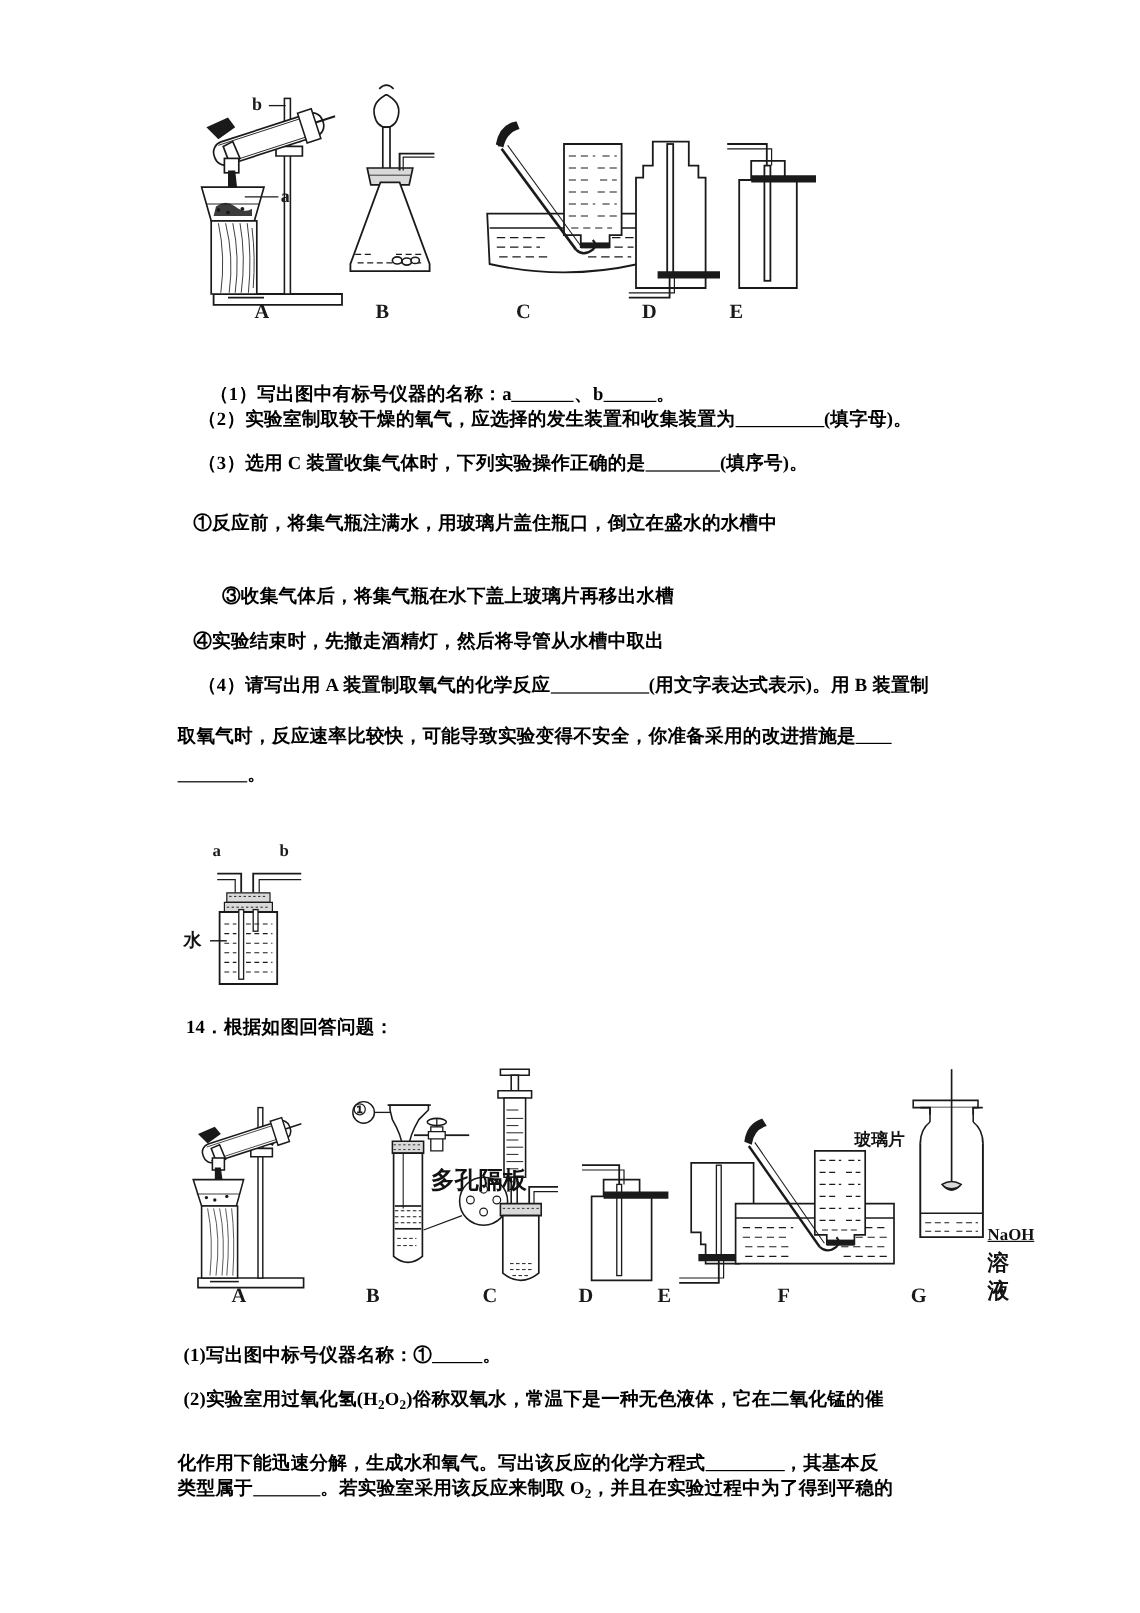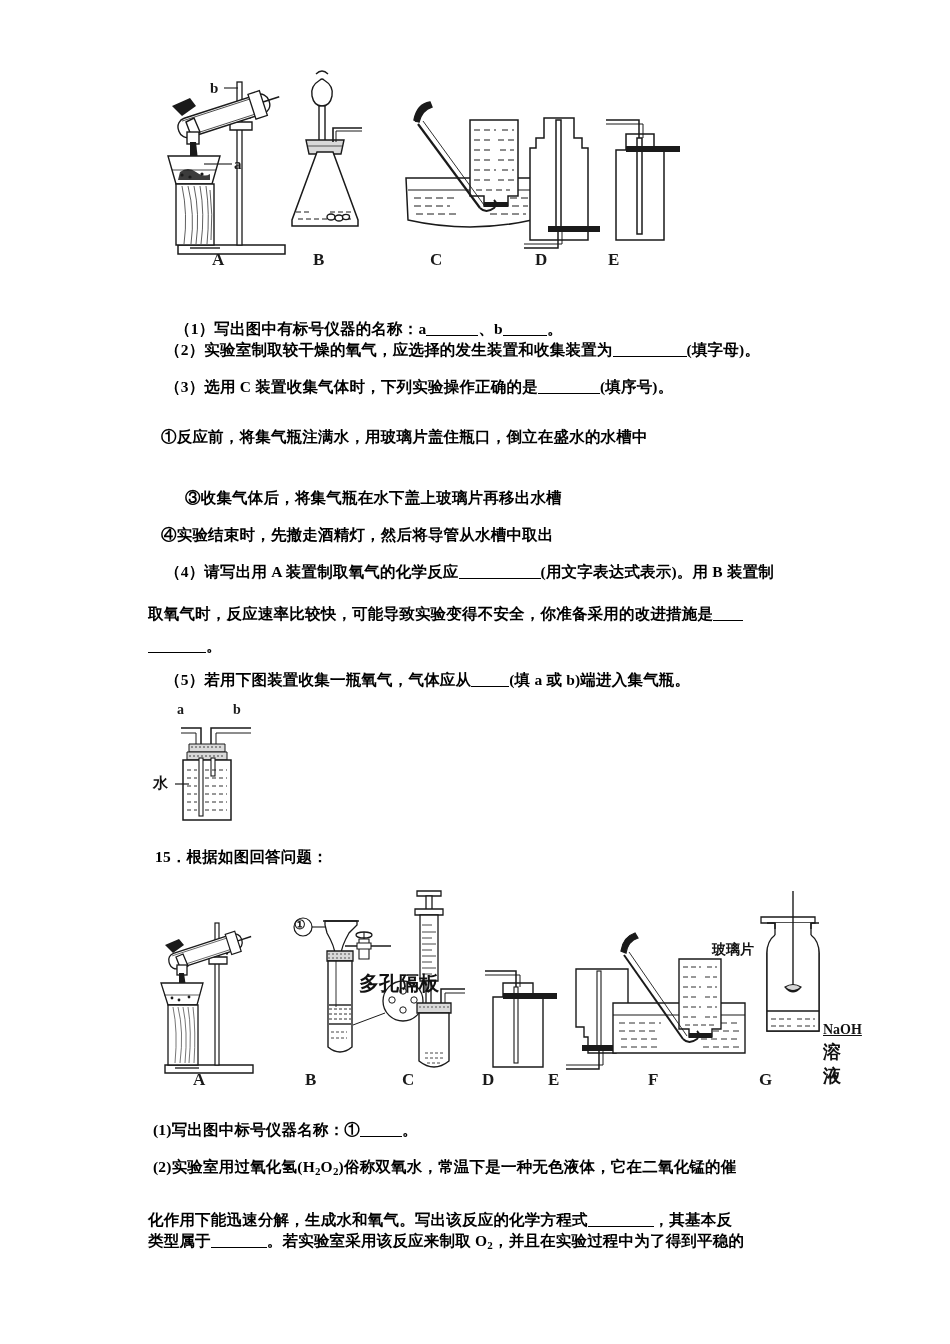--- a/index.html
+++ b/index.html
@@ -225,23 +225,20 @@
   </div>
 
   <div class="qtext" style="left:148px; top:606px;">
     <span>取氧气时，反应速率比较快，可能导致实验变得不安全，你准备采用的改进措施是</span><span class="blank" style="width:30px;"></span>
   </div>
 
   <div class="qtext" style="left:148px; top:638px;">
     <span class="blank" style="width:58px;"></span><span>。</span>
   </div>
 
-  <div class="qtext" style="left:165px; top:672px;">
-    <span>（5）若用下图装置收集一瓶氧气，气体应从</span><span class="blank" style="width:38px;"></span><span>(填 a 或 b)端进入集气瓶。</span>
-  </div>
 
   <div class="fig" style="left:155px; top:700px; width:230px; height:130px;">
     <svg width="230" height="130" viewBox="0 0 230 130">
 
       <path class="ln" d="M26,28 L46,28 L46,44" stroke-width="1.5"></path>
       <path class="ln" d="M26,33 L41,33 L41,44" stroke-width="1.0"></path>
 
       <path class="ln" d="M56,44 L56,28 L96,28" stroke-width="1.5"></path>
       <path class="ln" d="M61,44 L61,33 L96,33" stroke-width="1.0"></path>
 
@@ -269,21 +266,21 @@
       <path class="ln" d="M32,110 L42,110" stroke-width="0.9" stroke-dasharray="4,3"></path>
       <path class="ln" d="M50,110 L72,110" stroke-width="0.9" stroke-dasharray="4,3"></path>
 
       <path class="ln" d="M20,84 L34,84" stroke-width="1.2"></path>
     </svg>
     <span class="lbl" style="left:22px; top:2px; font-size:14px;">a</span>
     <span class="lbl" style="left:78px; top:2px; font-size:14px;">b</span>
     <span class="cnlbl" style="left:-2px; top:74px; font-size:15px;">水</span>
   </div>
 
-  <div class="qtext" style="left:155px; top:849px;">15．根据如图回答问题：</div>
+  <div class="qtext" style="left:155px; top:849px;">14．根据如图回答问题：</div>
 
   <div class="fig" style="left:155px; top:885px; width:640px; height:200px;">
     <svg width="640" height="200" viewBox="0 0 640 200">
 
       <g stroke-width="1.3" transform="translate(0,40)">
         <path class="ln fillw" d="M10,140 L98,140 L98,148 L10,148 Z" stroke-width="1.4"></path>
         <path class="ln" d="M20,143 L44,143"></path>
         <rect class="ln fillw" x="60" y="-2" width="4" height="142" stroke-width="1.2"></rect>
         <path class="ln fillw" d="M64,24 L72,19 L75,24 L72,29 Z"></path>
         <path class="ln" d="M64,27 L74,27"></path>

